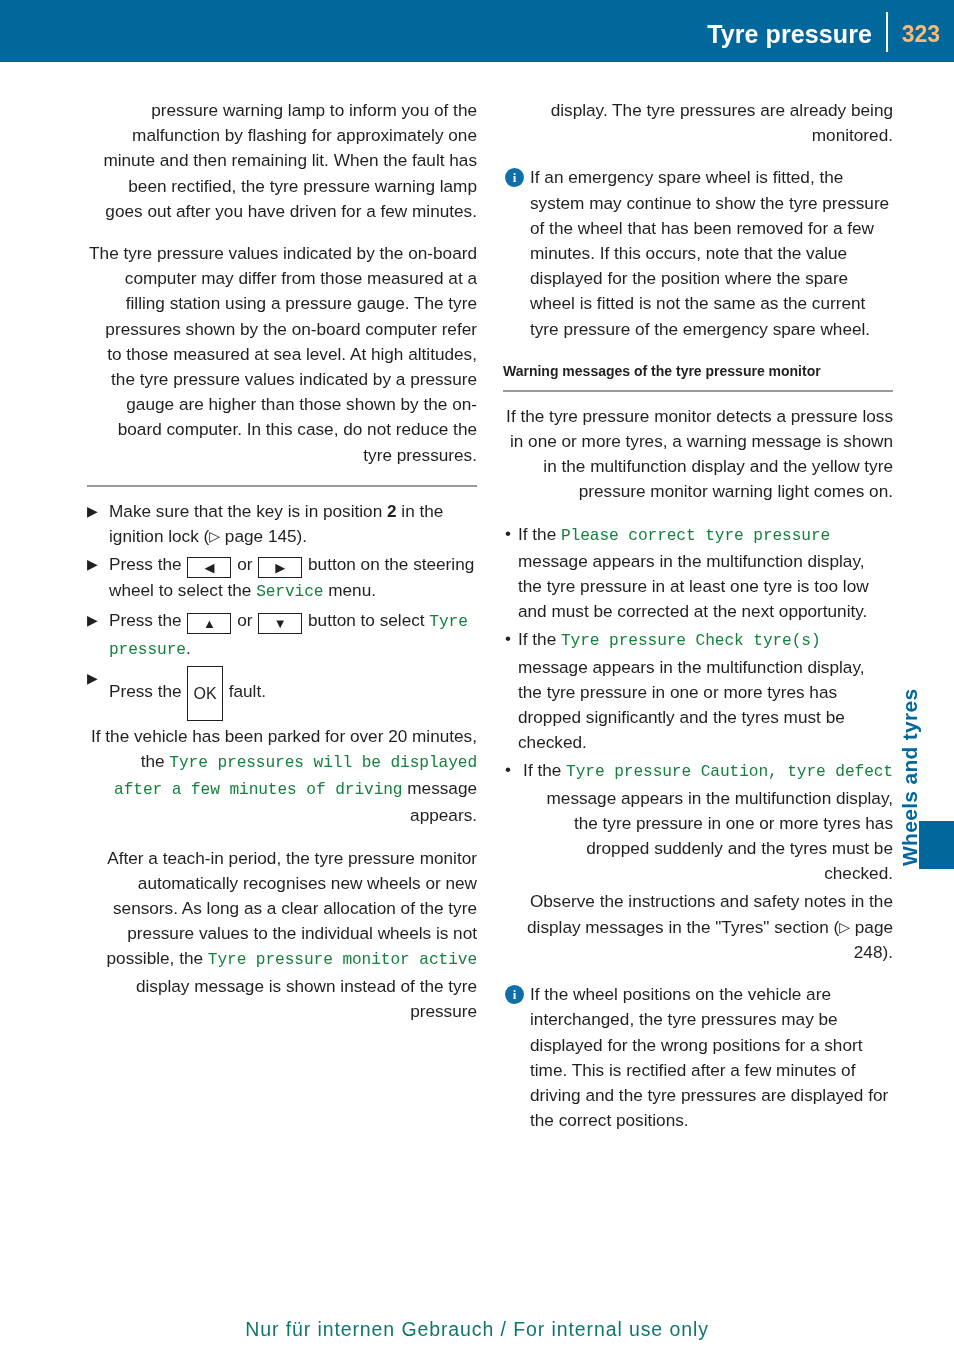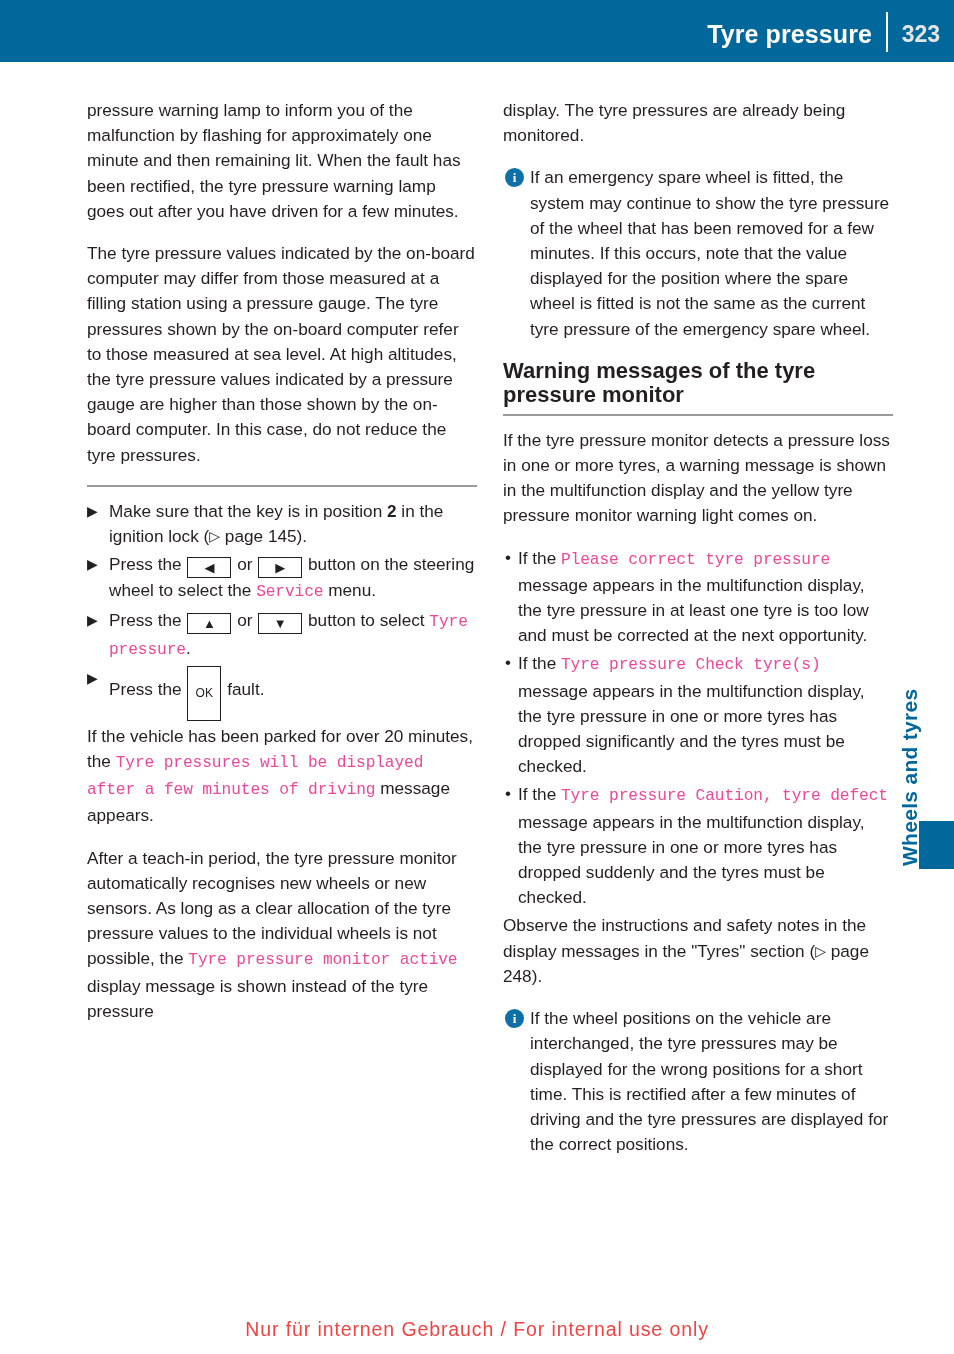--- a/index.html
+++ b/index.html
@@ -41,21 +41,21 @@
     width: 2px;
     height: 40px;
     background: #ffffff;
   }
   .header-page {
     position: absolute;
     right: 14px;
     top: 21px;
     font-size: 23px;
     font-weight: bold;
-    color: #e5e5e5;
+    color: #fdba74;
   }
 
   
   .side-tab-label {
     position: absolute;
     left: 898px;
     top: 566px;
     width: 300px;
     transform-origin: 0 0;
     transform: rotate(-90deg) translate(-100%, 0);
@@ -81,26 +81,26 @@
     top: 98px;
     width: 390px;
     font-size: 17.2px;
     line-height: 25.2px;
     text-align: left;
   }
   .col-left  { left: 87px; }
   .col-right { left: 503px; }
 
   p { margin: 0 0 0 0; }
-  .para { margin-bottom: 17px; }
+  .para { margin-bottom: 17px; text-align: right; }
 
   
   .sec-heading {
     font-weight: bold;
-    font-size: 22px;
+    font-size: 14px;
     line-height: 24px;
     margin-top: 10px;
     margin-bottom: 7px;
   }
   .sec-rule {
     border: 0;
     border-top: 2px solid #9a9a9a;
     margin: 0 0 12px 0;
     width: 100%;
   }
@@ -157,21 +157,21 @@
     font-size: 13px;
     font-weight: bold;
     font-family: "Liberation Serif", serif;
     text-align: center;
     line-height: 19px;
   }
 
   
   .mono {
     font-family: "Liberation Mono", "DejaVu Sans Mono", monospace;
-    color: #ec4899;
+    color: #15803d;
     font-size: 16.2px;
     letter-spacing: -0.1px;
   }
   .bold { font-weight: bold; }
 
   
   .keycap {
     display: inline-block;
     border: 1.6px solid #231f20;
     padding: 0px 7px 0px 7px;
@@ -181,35 +181,35 @@
     background: #fff;
     font-size: 14px;
     min-width: 22px;
     text-align: center;
   }
   .keycap.arrow {
     font-size: 13px;
     padding: 1px 10px 1px 10px;
   }
   .keycap.ok {
-    font-size: 12px;
+    font-size: 16px;
     padding: 18px 5px;
     letter-spacing: 0.2px;
   }
   .xref-arrow { font-size: 14px; vertical-align: 1px; }
 
   
   .footer {
     position: absolute;
     left: 0;
     top: 1318px;
     width: 954px;
     text-align: center;
     font-size: 19.5px;
-    color: #ef4444;
+    color: #0f766e;
     letter-spacing: 0.9px;
     font-family: "Liberation Sans", sans-serif;
   }
 </style>
 </head>
 <body>
 
 <div class="header-bar">
   <div class="header-title">Tyre pressure</div>
   <div class="header-divider"></div>

